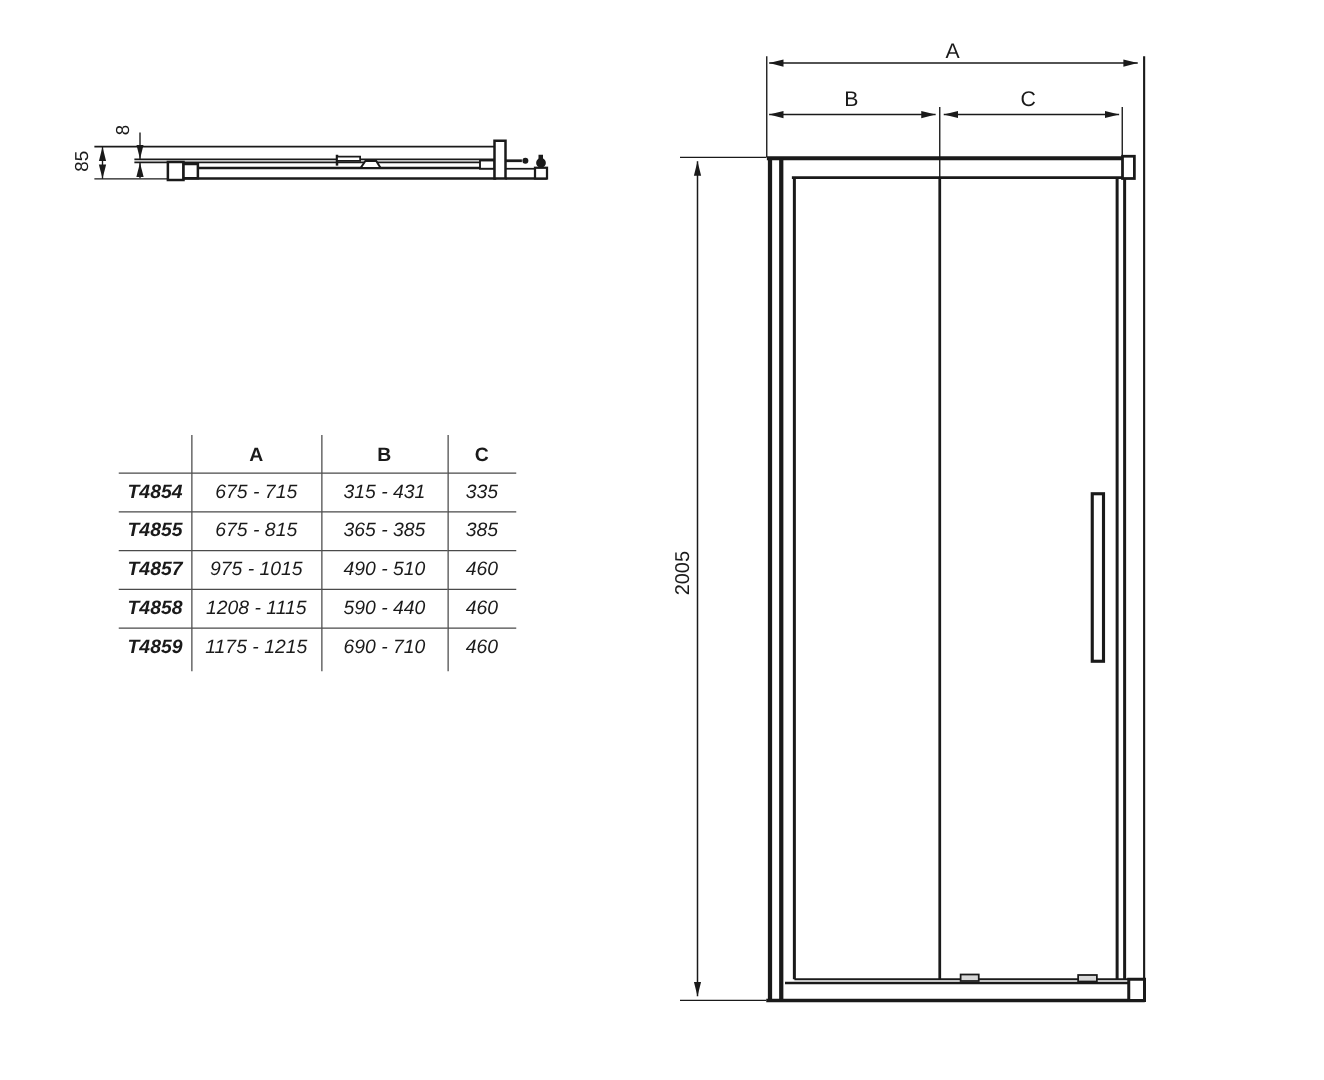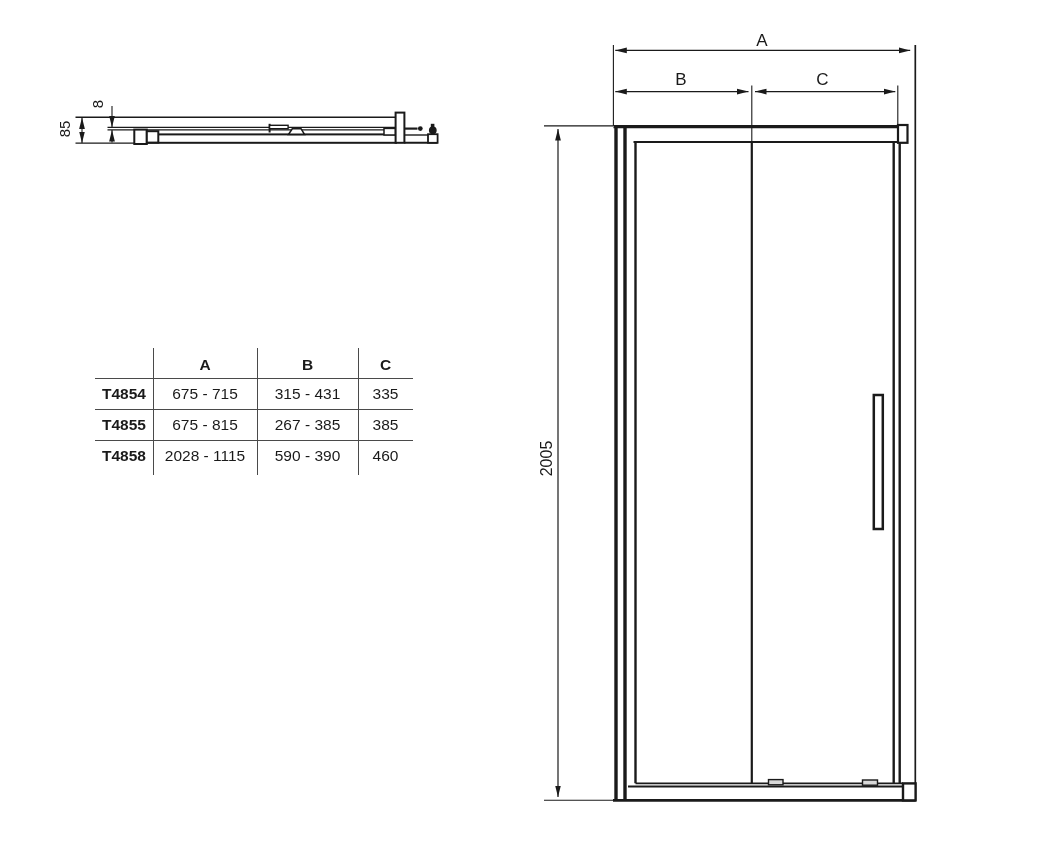--- a/index.html
+++ b/index.html
@@ -33,21 +33,21 @@
     color:#1a1a1a;
   }
   .size-table th,.size-table td{
     padding:0;
     text-align:center;
     vertical-align:middle;
     white-space:nowrap;
     font-weight:normal;
   }
   .size-table thead tr{height:26px;}
-  .size-table tbody tr{height:31px;}
+  .size-table tbody tr{height:31px;font-style:italic;}
   .size-table thead th{font-weight:bold;}
   .size-table .model{font-weight:bold;}
   .size-table tbody tr>td,.size-table tbody tr>th{
     border-top:1.3px solid #4a4a4a;
   }
   .vline{
     position:absolute;
     top:-4px;bottom:-4px;
     width:1.3px;
     background:#4a4a4a;
@@ -173,26 +173,38 @@
       <tbody>
         <tr>
           <th class="model">T4854</th>
           <td>675 - 715</td>
           <td>315 - 431</td>
           <td>335</td>
         </tr>
         <tr>
           <th class="model">T4855</th>
           <td>675 - 815</td>
-          <td>267 - 385</td>
+          <td>365 - 385</td>
           <td>385</td>
         </tr>
         <tr>
+          <th class="model">T4857</th>
+          <td>975 - 1015</td>
+          <td>490 - 510</td>
+          <td>460</td>
+        </tr>
+        <tr>
           <th class="model">T4858</th>
-          <td>2028 - 1115</td>
-          <td>590 - 390</td>
+          <td>1208 - 1115</td>
+          <td>590 - 440</td>
+          <td>460</td>
+        </tr>
+        <tr>
+          <th class="model">T4859</th>
+          <td>1175 - 1215</td>
+          <td>690 - 710</td>
           <td>460</td>
         </tr>
       </tbody>
     </table>
   </div>
 
 </div>
 
 </body></html>

